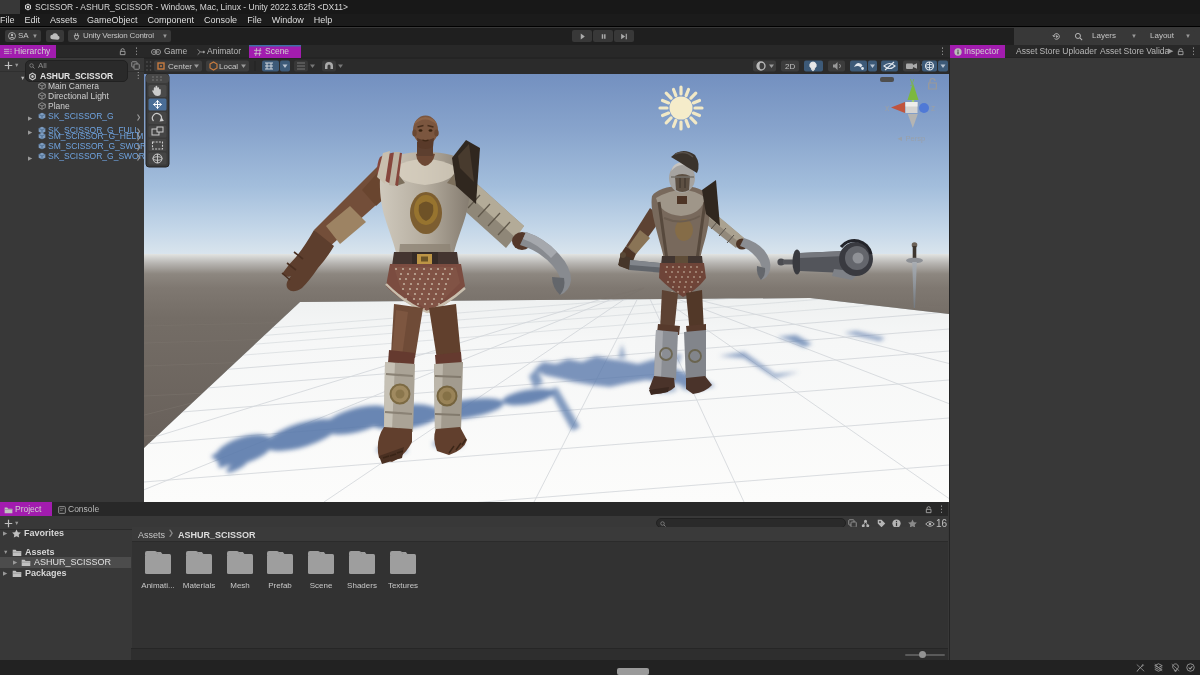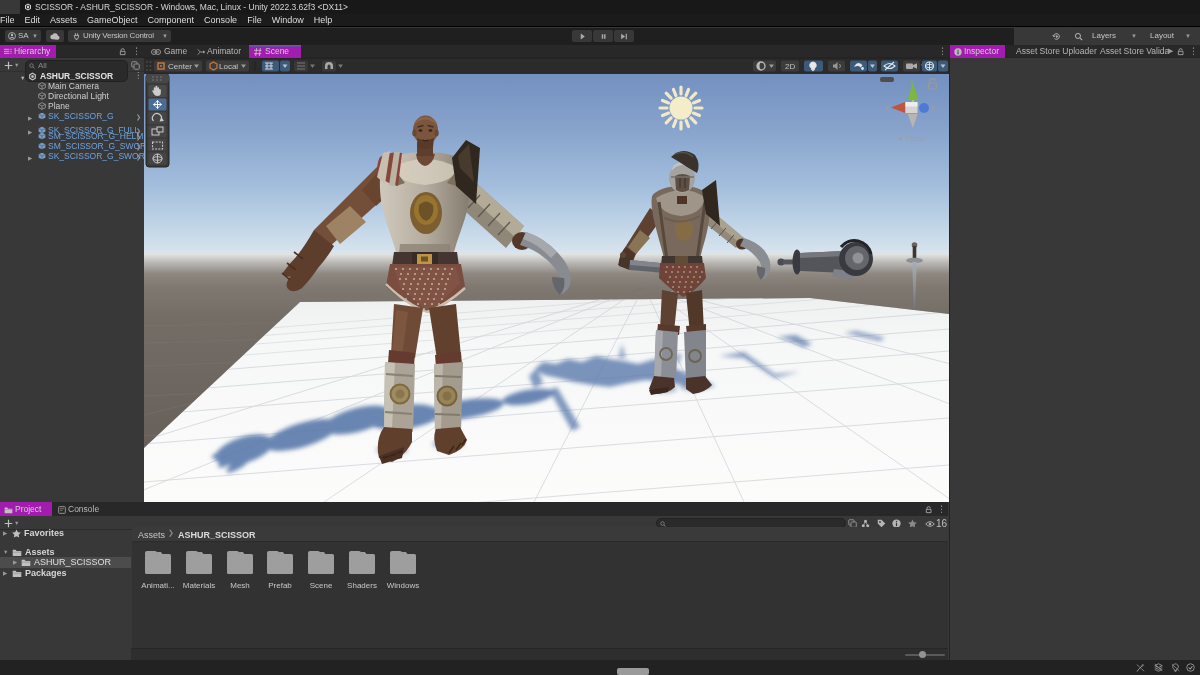--- a/index.html
+++ b/index.html
@@ -852,21 +852,21 @@
       <div class="flabel" style="left:41px;">Materials</div>
     <div class="folder" style="left:95px;"></div>
       <div class="flabel" style="left:82px;">Mesh</div>
     <div class="folder" style="left:135px;"></div>
       <div class="flabel" style="left:122px;">Prefab</div>
     <div class="folder" style="left:176px;"></div>
       <div class="flabel" style="left:163px;">Scene</div>
     <div class="folder" style="left:217px;"></div>
       <div class="flabel" style="left:204px;">Shaders</div>
     <div class="folder" style="left:258px;"></div>
-      <div class="flabel" style="left:245px;">Windows</div>
+      <div class="flabel" style="left:245px;">Textures</div>
   </div>
   <div id="pfoot" class="abs">
     <div style="position:absolute;left:774px;top:5px;width:40px;height:2px;background:#5a5a5a;border-radius:1px;"></div>
     <div style="position:absolute;left:788px;top:2px;width:7px;height:7px;border-radius:50%;background:#939393;"></div>
   </div>
   <div id="status" class="abs">
     <div style="position:absolute;left:617px;top:8px;width:32px;height:7px;background:#9a9a9a;border-radius:2px;"></div>
     <svg style="position:absolute;left:1136px;top:3px" width="9" height="9" viewBox="0 0 12 12">
         <path fill="none" stroke="#9a9a9a" stroke-width="1.2" d="M2 10 L7 5 M7 5 l2-3 1 1 -3 2 M1 11 l2-1"></path>
         <path stroke="#9a9a9a" d="M1 2 L11 11"></path>

